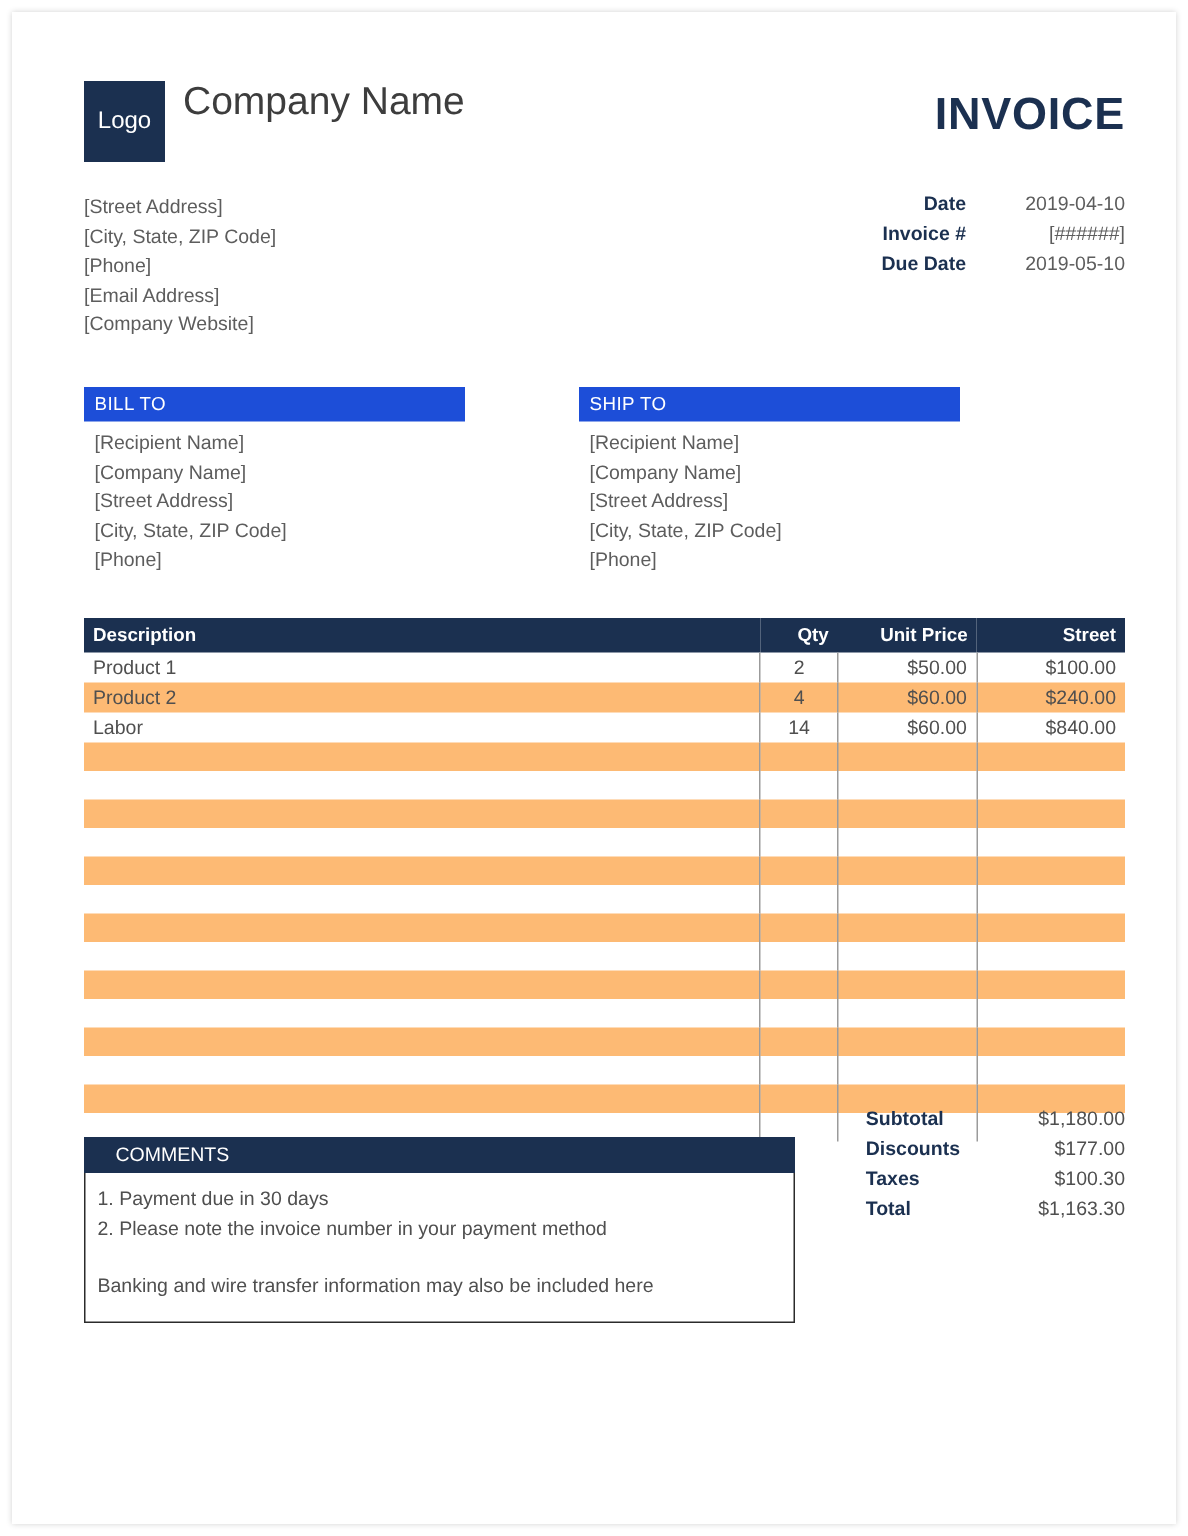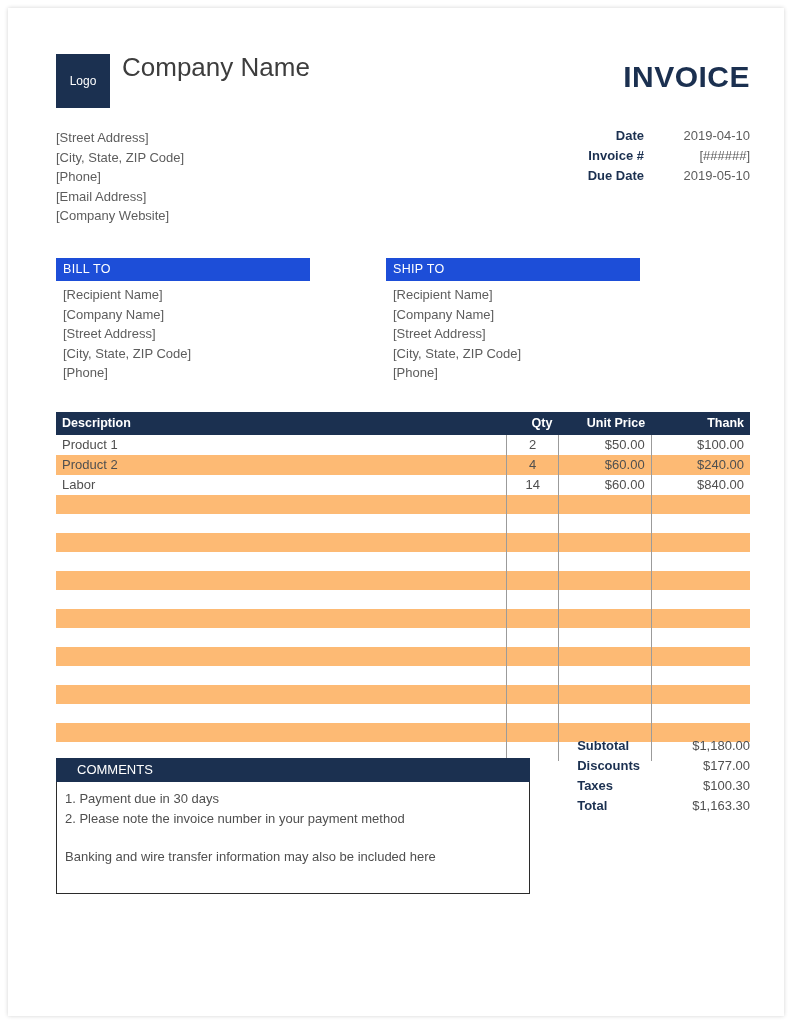--- a/index.html
+++ b/index.html
@@ -32,21 +32,21 @@
   .header {
     position: relative;
     height: 70px;
   }
   .logo-box {
     position: absolute;
     left: 8px; top: 14px;
     width: 54px; height: 54px;
     background: #1b3050;
     color: #ffffff;
-    font-size: 12px;
+    font-size: 16px;
     display: flex;
     align-items: center;
     justify-content: center;
   }
   .company-name {
     position: absolute;
     left: 74px; top: 12px;
     font-size: 26px;
     font-weight: 300;
     color: #3d3d3d;
@@ -159,21 +159,21 @@
   }
   .comments-head {
     background: #1b3050;
     color: #ffffff;
     font-size: 13px;
     padding: 4px 7px 5px 21px;
   }
   .comments-body {
     border: 1px solid #2b2b2b;
     border-top: none;
-    height: 112px;
+    height: 100px;
     padding: 7px 8px;
     font-size: 13px;
     color: #4f4f4f;
     line-height: 19.5px;
   }
   .comments-body .gap { height: 19px; }
 
   
   .totals {
     position: absolute;
@@ -273,21 +273,21 @@
           <col class="col-desc">
             <col class="col-qty">
             <col class="col-unit">
             <col class="col-amt">
         </colgroup>
         <thead>
           <tr>
             <th>Description</th>
             <th class="num">Qty</th>
             <th class="num">Unit Price</th>
-            <th class="num">Thank</th>
+            <th class="num">Street</th>
           </tr>
         </thead>
         <tbody>
           <tr>
             <td>Product 1</td>
             <td class="qty vline">2</td>
             <td class="num vline">$50.00</td>
             <td class="num vline">$100.00</td>
           </tr>
           <tr class="alt">

